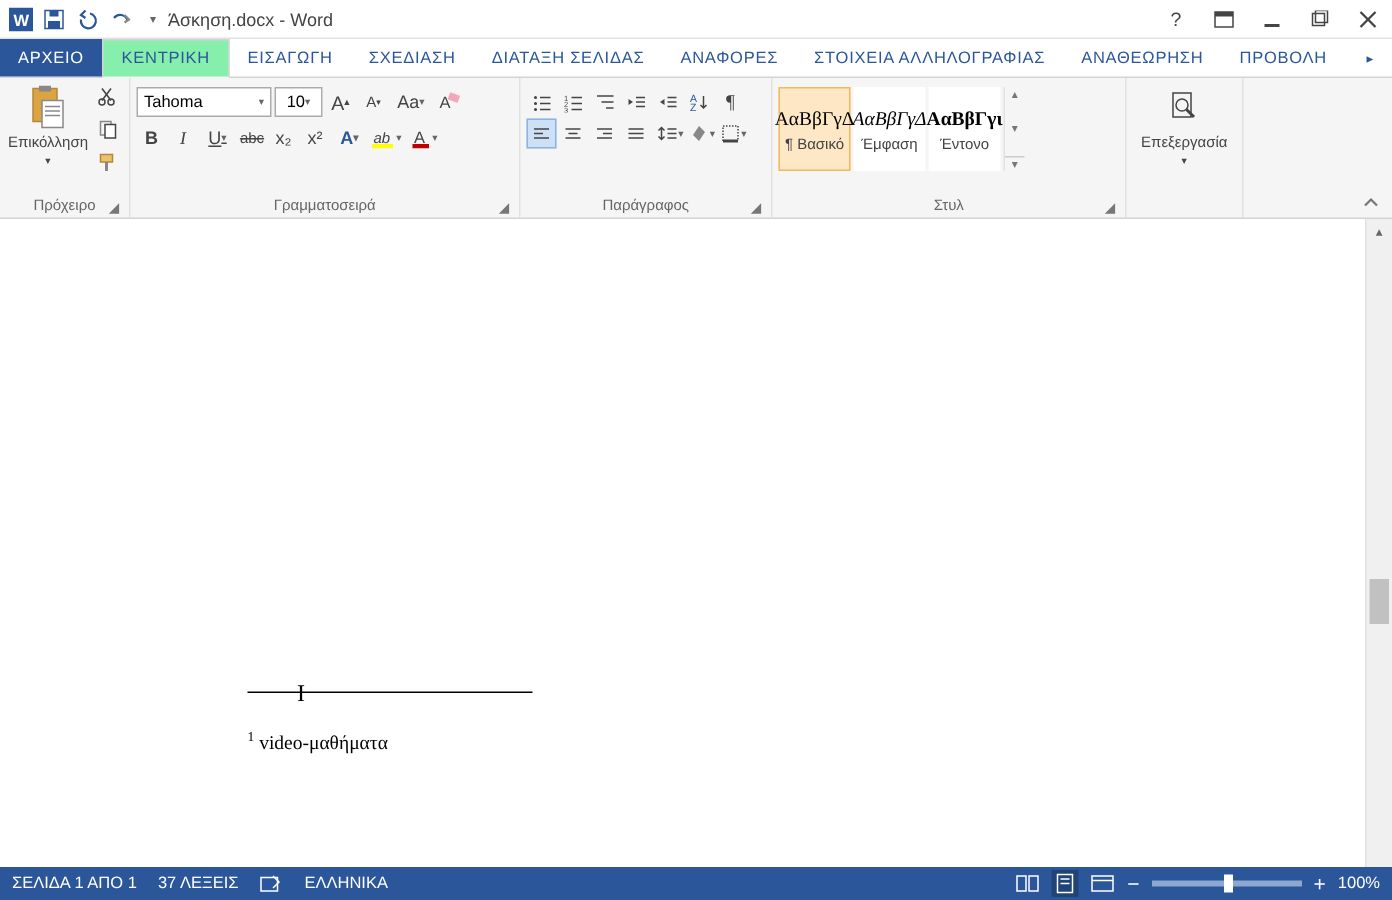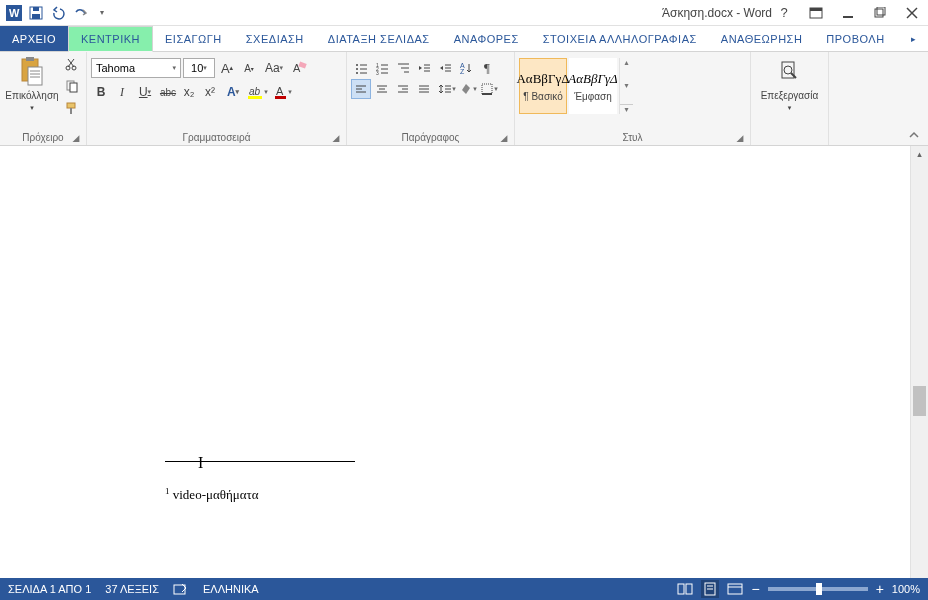--- a/index.html
+++ b/index.html
@@ -1,20 +1,20 @@
 <!DOCTYPE html>
 <html><head>
 <meta charset="utf-8">
 <style>
 * { box-sizing: border-box; margin: 0; padding: 0; }
 body { font-family: "Segoe UI", Tahoma, sans-serif; font-size: 11px; background: #fff; width: 928px; height: 600px; overflow: hidden; position: relative; }
 .titlebar { height: 26px; background: #fff; display: flex; align-items: center; padding: 0 4px; border-bottom: 1px solid #e1e1e1; }
 .qat { display: flex; align-items: center; gap: 2px; }
 .qat-icon { width: 20px; height: 20px; display: flex; align-items: center; justify-content: center; cursor: pointer; }
-.title-center { flex: 1; text-align: right; color: #444; font-size: 12px; }
+.title-center { flex: 1; text-align: left; color: #444; font-size: 12px; }
 .winctrls { display: flex; gap: 8px; align-items: center; }
 .winbtn { width: 24px; height: 20px; display: flex; align-items: center; justify-content: center; cursor: pointer; color: #444; font-size: 13px; }
 .tabs { height: 26px; background: #fff; display: flex; align-items: stretch; border-bottom: 1px solid #d4d4d4; }
 .tab { padding: 0 12px; display: flex; align-items: center; font-size: 11px; color: #2b579a; cursor: pointer; letter-spacing: 0.5px; }
 .tab.file { background: #2b579a; color: #fff; }
 .tab.active { border: 1px solid #d4d4d4; border-bottom: 1px solid #f5f5f5; background: #86efac; margin-bottom: -1px; }
 .tabs-right { margin-left: auto; display: flex; }
 .ribbon { height: 94px; background: #f5f5f5; display: flex; border-bottom: 1px solid #d4d4d4; position: relative; }
 .group { border-right: 1px solid #e1e1e1; display: flex; flex-direction: column; padding: 2px 4px 0 4px; }
 .group-body { flex: 1; display: flex; align-items: flex-start; gap: 2px; }
@@ -355,20 +355,24 @@
     <div class="group-body" style="padding-top:4px;">
       <div class="styles-row">
         <div class="style-card sel">
           <div class="style-sample">ΑαΒβΓγΔ</div>
           <div class="style-name">¶ Βασικό</div>
         </div>
         <div class="style-card">
           <div class="style-sample" style="font-style:italic;">ΑαΒβΓγΔ</div>
           <div class="style-name">Έμφαση</div>
         </div>
+        <div class="style-card">
+          <div class="style-sample" style="font-weight:bold;">ΑαΒβΓγι</div>
+          <div class="style-name">Έντονο</div>
+        </div>
         <div class="styles-more">
             <span>▴</span>
             <span>▾</span>
             <span style="border-top:1px solid #ccc;width:100%;text-align:center;">▾</span>
           </div>
       </div>
     </div>
     <div class="group-label">
       <span>Στυλ</span>
       <div class="dlaunch">◢</div>

